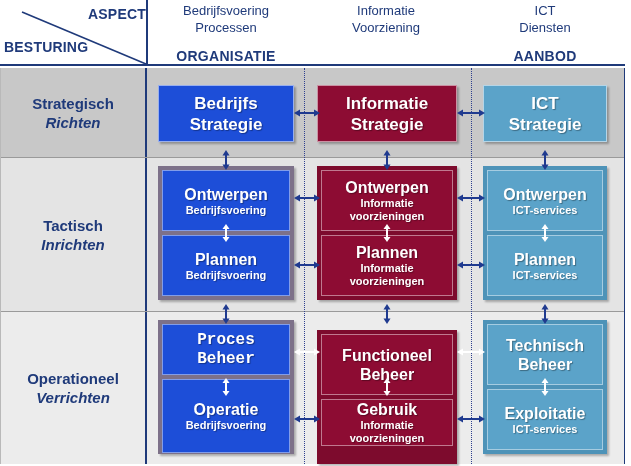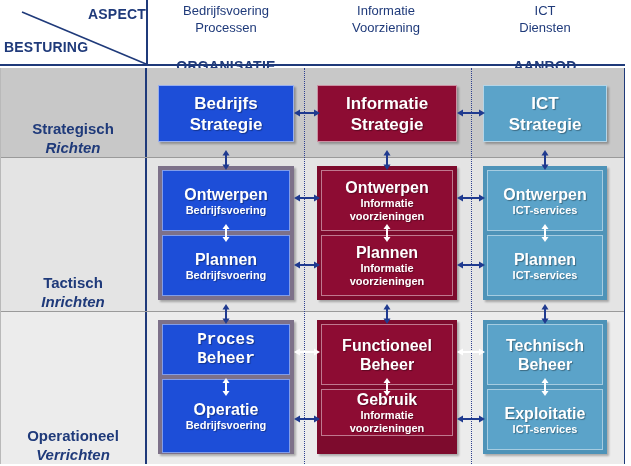--- a/index.html
+++ b/index.html
@@ -35,21 +35,21 @@
     position:absolute;left:0;top:0;width:160px;height:66px;
     pointer-events:none;
   }
   .hdr-col{
     position:absolute;top:2px;
     text-align:center;color:#1f3a7a;
     font-size:13px;line-height:17px;
   }
   .hdr-col .sub1, .hdr-col .sub2{font-weight:normal;}
   .hdr-col .big{
-    display:block;margin-top:22px;
+    display:block;margin-top:12px;
     font-size:14px;font-weight:bold;letter-spacing:.3px;
   }
   #hdr-col-0{left:150px;width:152px;}
   #hdr-col-1{left:304px;width:164px;}
   #hdr-col-2{left:470px;width:150px;}
 
   
   .hdr-hrule{
     position:absolute;left:0;top:64px;width:625px;height:0;
     border-top:2px solid #1f3a7a;
@@ -70,21 +70,21 @@
     position:absolute;left:0;width:623px;
     box-sizing:border-box;
     border-bottom:1px solid #9a9a9a;
   }
   #row-strategisch{top:0;height:90px;background:#c8c8c8;}
   #row-tactisch{top:90px;height:154px;background:#e4e4e4;}
   #row-operationeel{top:244px;height:152px;background:#ececec;border-bottom:none;}
 
   .rowlabel{
     position:absolute;left:0;top:0;width:146px;height:100%;
-    display:flex;flex-direction:column;align-items:center;justify-content:flex-end;
+    display:flex;flex-direction:column;align-items:center;justify-content:center;
     color:#1f3a7a;text-align:center;
     border-right:2px solid #1f3a7a;
     box-sizing:border-box;
   }
   .rowlabel .l1{font-size:15px;font-weight:bold;line-height:19px;}
   .rowlabel .l2{font-size:15px;font-weight:bold;font-style:italic;line-height:19px;}
 
   
   .vdot{
     position:absolute;top:0;width:0;height:396px;
@@ -327,21 +327,21 @@
           <span class="t1">Proces</span>
           <span class="t1">Beheer</span>
         </div>
         <div class="gsep"></div>
         <div class="gbox c-purple" style="height:74px;">
           <span class="t1">Operatie</span>
           <span class="t2">Bedrijfsvoering</span>
         </div>
       </div>
 
-      <div class="group c-maroon-grp" style="left:316px;top:8px;width:140px;height:134px;">
+      <div class="group c-maroon-grp" style="left:316px;top:18px;width:140px;height:134px;">
         <div class="gbox c-maroon" style="height:61px;">
           <span class="t1">Functioneel</span>
           <span class="t1">Beheer</span>
         </div>
         <div class="gsep"></div>
         <div class="gbox c-maroon" style="height:47px;">
           <span class="t1">Gebruik</span>
           <span class="t2">Informatie</span>
           <span class="t2">voorzieningen</span>
         </div>

